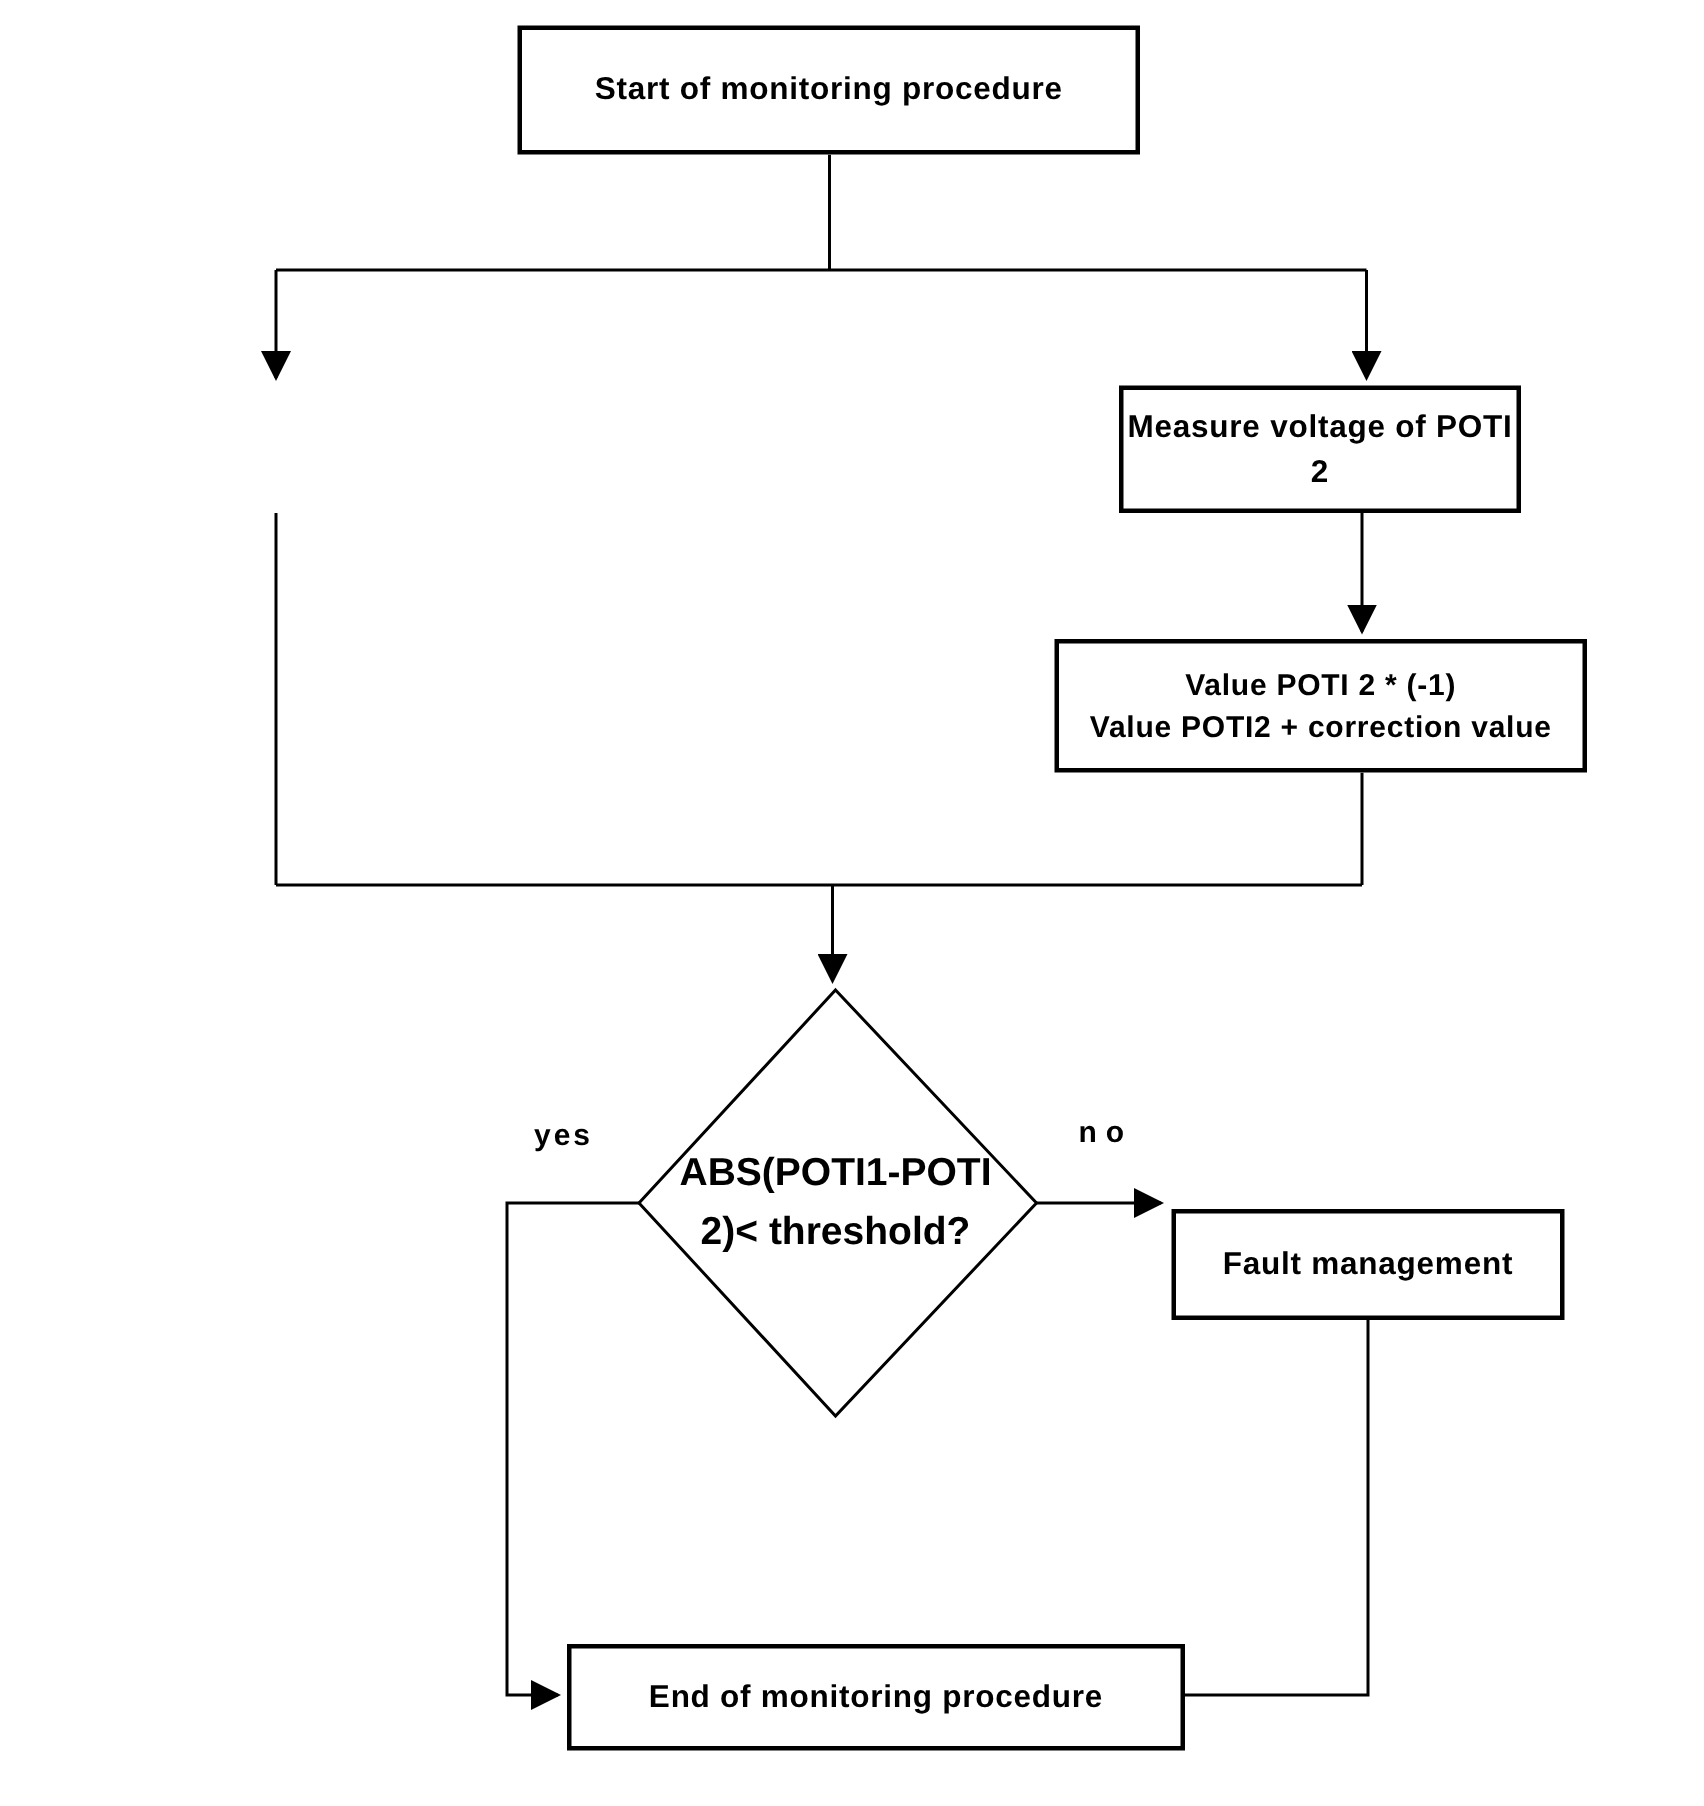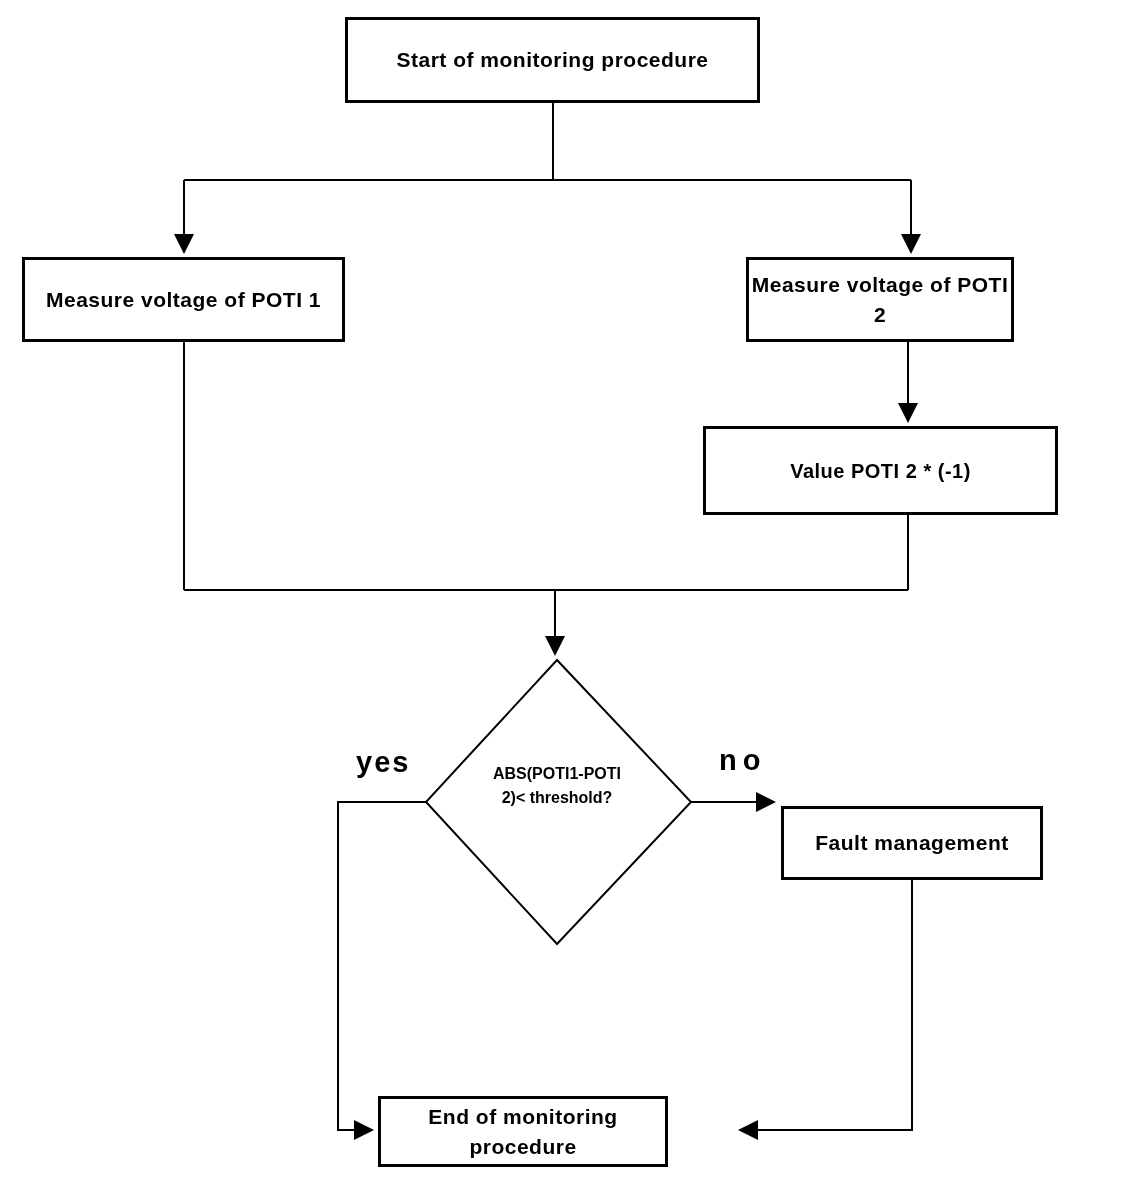--- a/index.html
+++ b/index.html
@@ -36,35 +36,35 @@
     font-size: 21px;
     line-height: 1.4;
     z-index: 2;
     letter-spacing: 0.5px;
   }
   #start-node   { left: 345px; top: 17px;   width: 415px; height: 86px; }
   #measure1-node{ left: 22px;  top: 257px;  width: 323px; height: 85px; }
   #measure2-node{ left: 746px; top: 257px;  width: 268px; height: 85px; }
   #value-node   { left: 703px; top: 426px;  width: 355px; height: 89px; font-size: 20px; }
   #fault-node   { left: 781px; top: 763px;  width: 262px; height: 74px; margin-top: 43px; }
-  #end-node     { left: 378px; top: 1096px; width: 290px; height: 71px; }
+  #end-node     { left: 378px; top: 1096px; width: 412px; height: 71px; }
   #decision-text {
     position: absolute;
     left: 437px; top: 762px;
     width: 240px;
     text-align: center;
     font-weight: bold;
-    font-size: 16px;
+    font-size: 26px;
     line-height: 1.5;
     z-index: 2;
   }
   .edge-label {
     position: absolute;
     font-weight: bold;
-    font-size: 29px;
+    font-size: 20px;
     z-index: 2;
   }
   #yes-label { left: 356px; top: 746px; letter-spacing: 2px; }
   #no-label  { left: 703px; top: 744px; letter-spacing: 6px; margin-left: 16px; }
 </style>
 </head>
 <body>
 
 <div id="canvas">
 
@@ -99,30 +99,28 @@
 
     <polyline points="912,837 912,1130 740,1130" fill="none" stroke="#000000" stroke-width="2" marker-end="url(#arrow)"></polyline>
 
     <polygon points="557,660 691,802 557,944 426,802" fill="#ffffff" stroke="#000000" stroke-width="2"></polygon>
   </svg>
 
   <div class="node" id="start-node">
     <span>Start of monitoring procedure</span>
   </div>
 
-  <div class="node" id="measure1-node">
-    <span>Measure voltage of POTI 1</span>
-  </div>
 
   <div class="node" id="measure2-node">
     <span>Measure voltage of POTI 2</span>
   </div>
 
   <div class="node" id="value-node">
     <span>Value POTI 2 * (-1)</span>
+    <span>Value POTI2 + correction value</span>
   </div>
 
   <div id="decision-text">
     <div>ABS(POTI1-POTI</div>
     <div>2)&lt; threshold?</div>
   </div>
 
   <div class="node" id="fault-node">
     <span>Fault management</span>
   </div>

